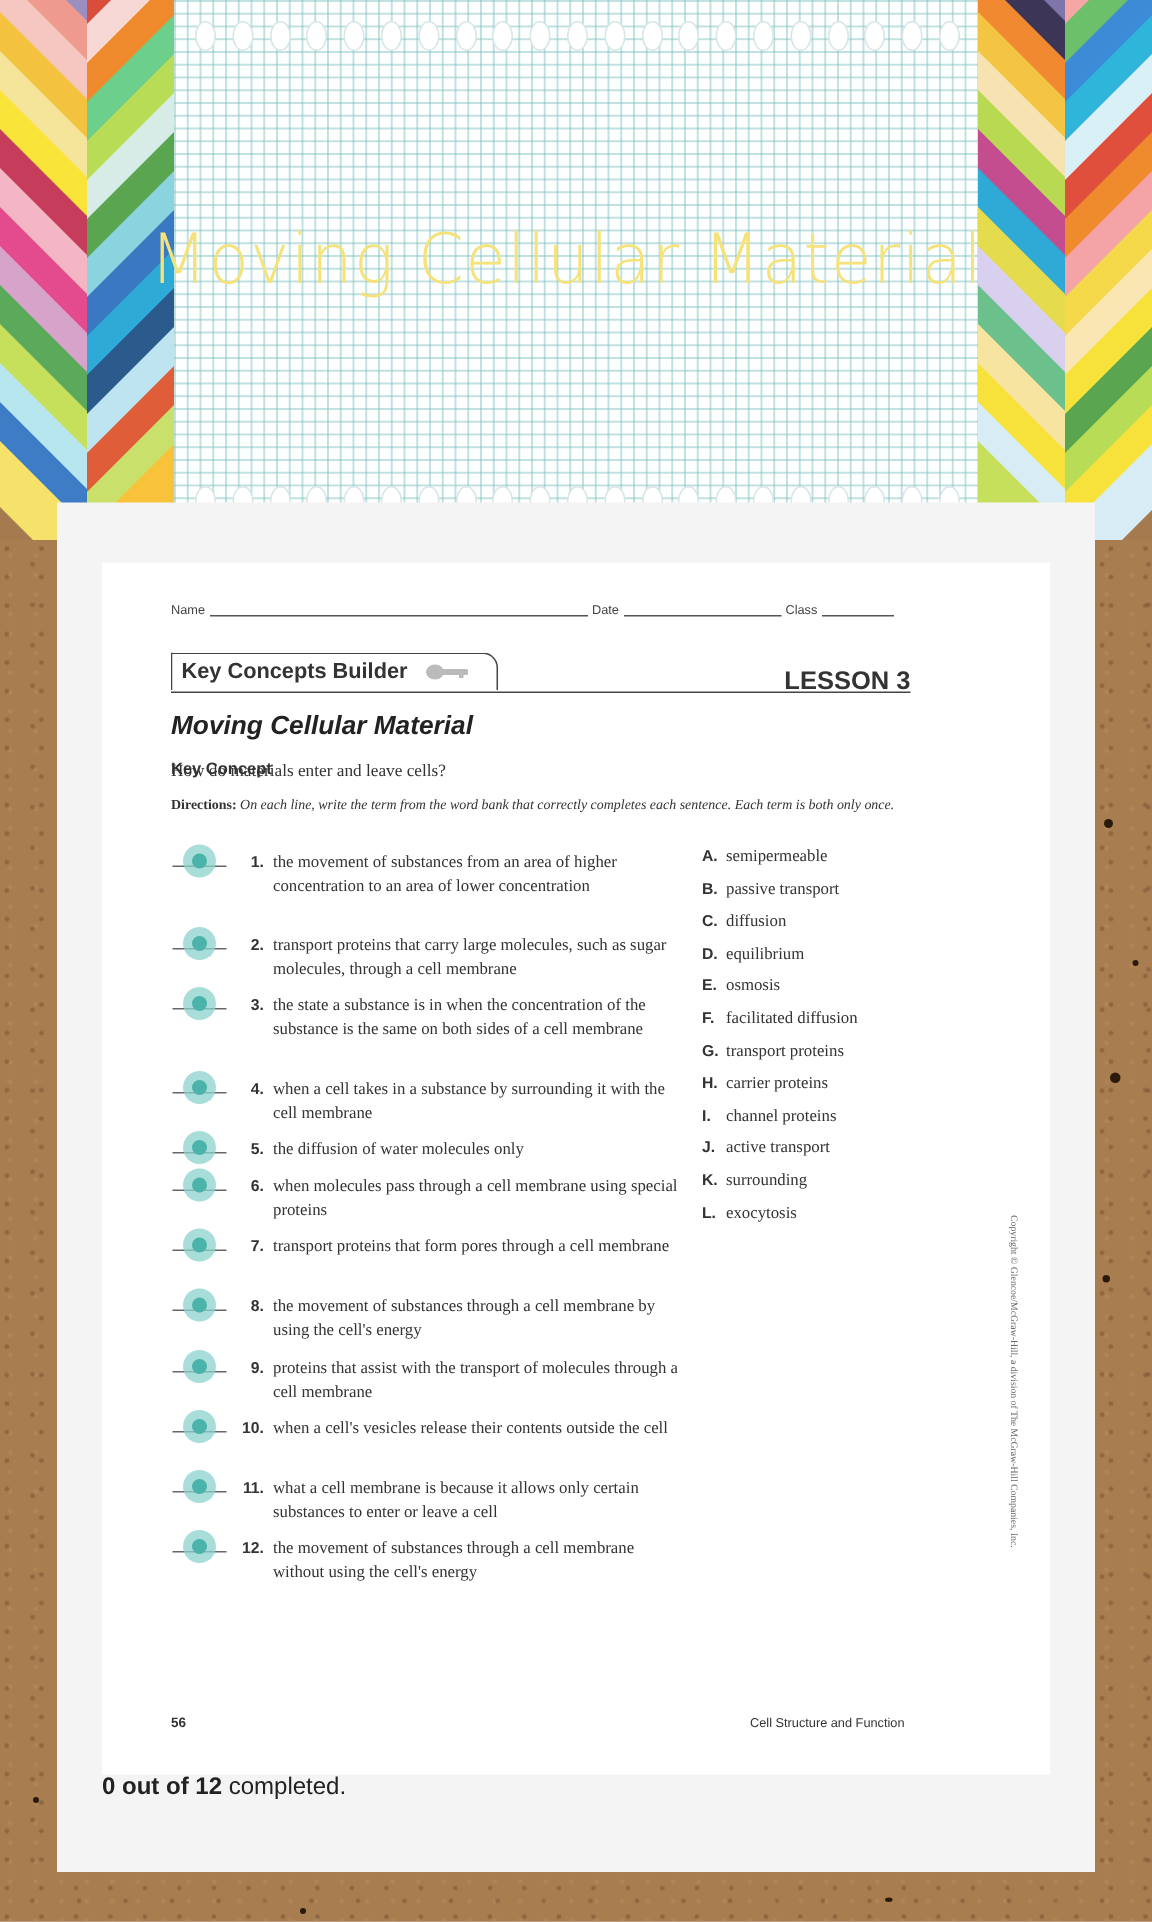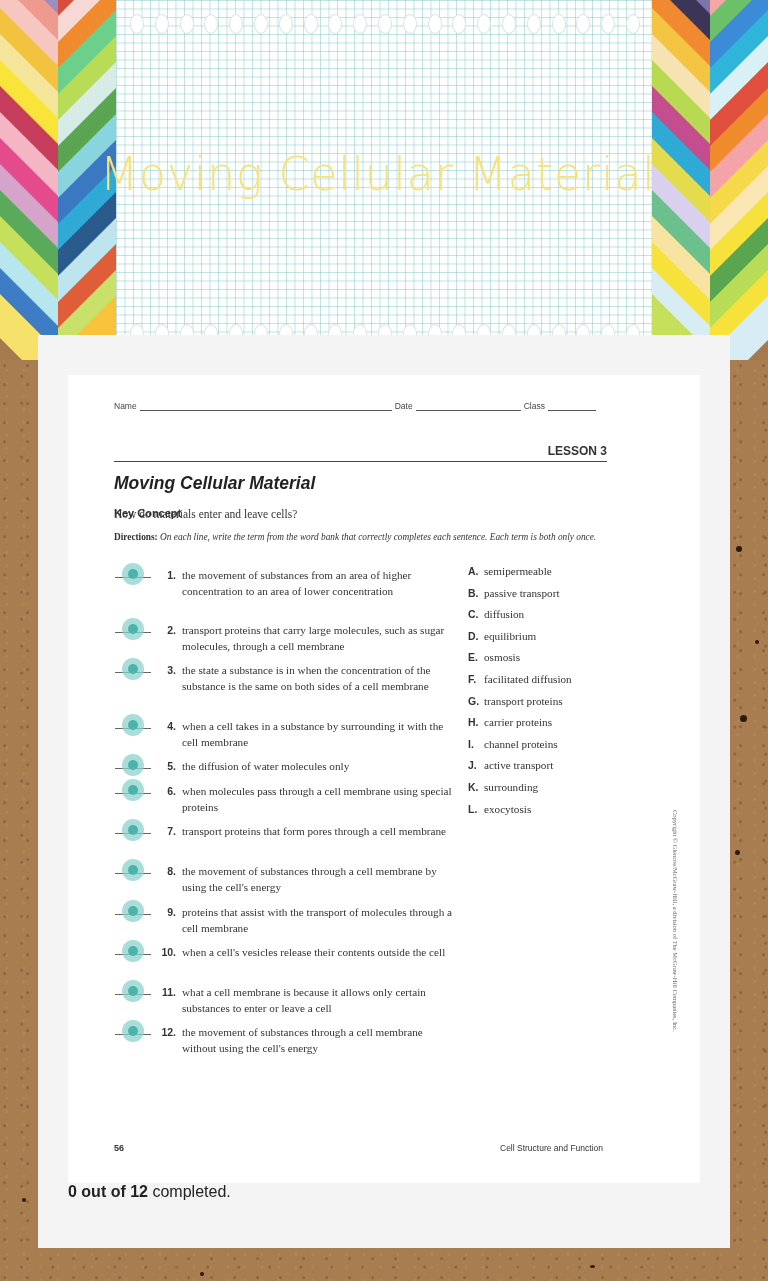--- a/index.html
+++ b/index.html
@@ -49,21 +49,21 @@
   .ws-inner { position:absolute; left:46px; right:55px; top:0; color:#333; }
   .name-row { position:absolute; top:26px; left:0; width:493px; font-size:8.5px; color:#444; display:flex; align-items:flex-end; }
   .blank { border-bottom:1px solid #555; height:9px; margin:0 3px; }
   .kcb-header { position:absolute; top:60px; left:0; width:493px; height:26px; border-bottom:1.5px solid #444; }
   .kcb-tab {
     position:absolute; left:0; top:0; width:218px; height:25px;
     border:1.5px solid #444; border-bottom:none; border-top-right-radius:10px;
     font-weight:bold; font-size:14.5px; padding:4px 0 0 6px; box-sizing:border-box;
   }
   .key-icon { display:inline-block; vertical-align:middle; margin-left:8px; }
-  .lesson { position:absolute; right:0; top:9px; font-weight:bold; font-size:12px;margin-left:34px; }
+  .lesson { position:absolute; right:0; top:9px; font-weight:bold; font-size:17px;margin-left:34px; }
   .ws-title { position:absolute; top:98px; left:0; font-weight:bold; font-style:italic; font-size:17.5px; color:#222; }
   .key-concept { position:absolute; top:132px; left:0; font-size:11px; }
   .key-concept b { font-weight:bold; }
   .key-concept span.q { font-family:"Liberation Serif", serif; font-size:11.5px; }
   .directions { position:absolute; top:156px; left:0; width:493px; font-family:"Liberation Serif", serif; font-size:9.3px; line-height:12px; }
   .directions b { font-weight:bold; font-style:normal; }
   .directions i { font-style:italic; }
 
   .q { position:absolute; left:0; width:340px; font-family:"Liberation Serif", serif; font-size:11.2px; line-height:15.5px; color:#333; }
   .q .hotspot { position:absolute; left:1px; width:36px; height:14px; }
@@ -226,20 +226,28 @@
       <div class="name-row">
         <span>Name</span>
         <span class="blank" style="width:252px"></span>
         <span>Date</span>
         <span class="blank" style="width:105px"></span>
         <span>Class</span>
         <span class="blank" style="width:48px"></span>
       </div>
 
       <div class="kcb-header">
+        <div class="kcb-tab">
+          <span>Key Concepts Builder</span>
+          <svg class="key-icon" width="30" height="12" viewBox="0 0 30 12">
+            <ellipse cx="6" cy="6" rx="6" ry="5" fill="#bbb"></ellipse>
+            <rect x="10" y="4" width="18" height="4" rx="1" fill="#bbb"></rect>
+            <rect x="22" y="7" width="3" height="3" fill="#bbb"></rect>
+          </svg>
+        </div>
         <div class="lesson">LESSON 3</div>
       </div>
 
       <div class="ws-title">Moving Cellular Material</div>
 
       <div class="key-concept">
         <b>Key Concept</b>
         <span class="q">How do materials enter and leave cells?</span>
       </div>
 

